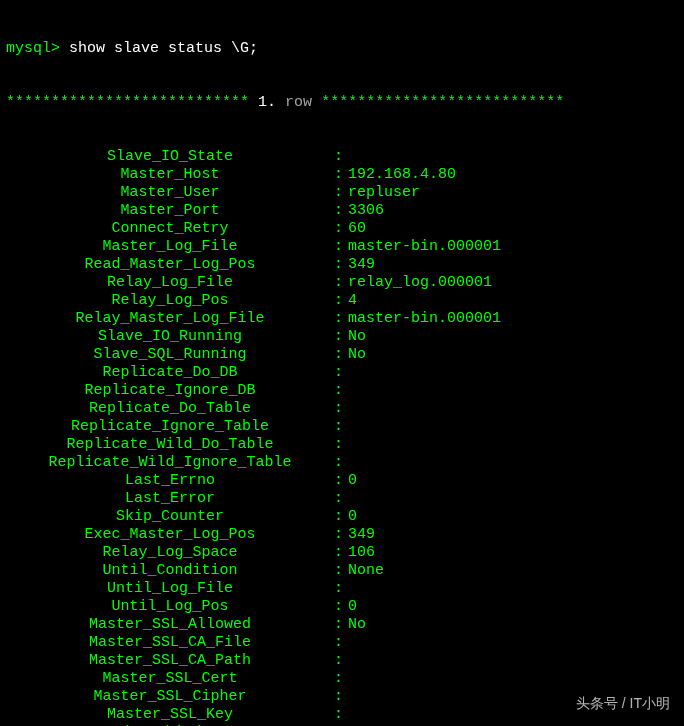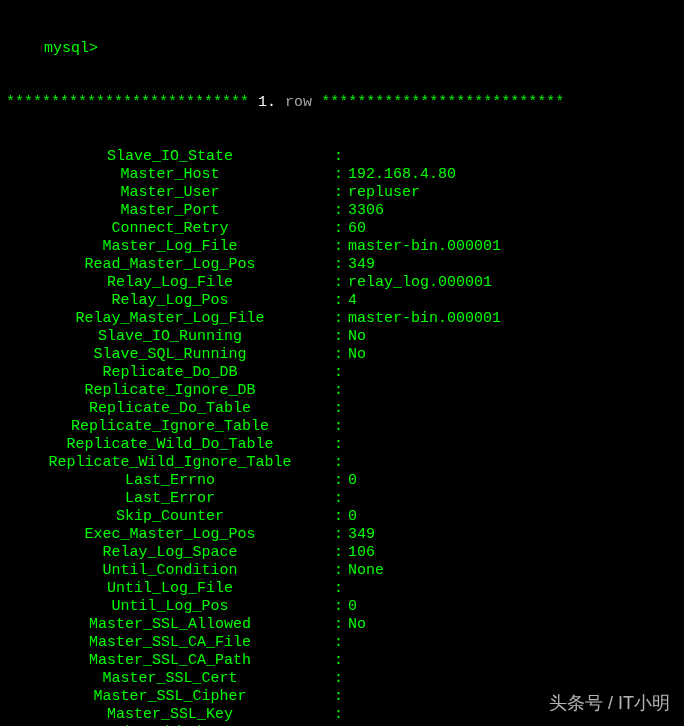--- a/index.html
+++ b/index.html
@@ -17,21 +17,20 @@
   }
   .terminal {
     padding: 4px 6px;
     white-space: pre;
   }
   .prompt-line {
     display: flex;
   }
   .prompt {
     color: #00ff00;
-    margin-left: 38px;
   }
   .cmd {
     color: #ffffff;
   }
   .sep-line {
     display: flex;
   }
   .stars {
     color: #00ff00;
   }
@@ -55,30 +54,30 @@
   }
   .val {
     padding-left: 4px;
     text-align: right;
   }
   .watermark {
     position: absolute;
     right: 14px;
     bottom: 14px;
     font-family: Arial, "PingFang SC", "Microsoft YaHei", sans-serif;
-    font-size: 18px;
+    font-size: 14px;
     color: rgba(255,255,255,0.7);
   }
 </style>
 </head>
 <body>
 
 <div class="terminal">
   <div class="prompt-line">
-    <span class="prompt">mysql&gt;</span><span> </span>
+    <span class="prompt">mysql&gt;</span><span> </span><span class="cmd">show slave status \G;</span>
   </div>
   <div class="sep-line">
     <span class="stars">***************************</span><span> </span><span class="rownum">1.</span><span> </span><span class="rowtext">row</span><span> </span><span class="stars">***************************</span>
   </div>
   <div id="fields"><div class="kv-line"><span class="key">Slave_IO_State</span><span class="colon">:</span><span class="val"></span></div><div class="kv-line"><span class="key">Master_Host</span><span class="colon">:</span><span class="val">192.168.4.80</span></div><div class="kv-line"><span class="key">Master_User</span><span class="colon">:</span><span class="val">repluser</span></div><div class="kv-line"><span class="key">Master_Port</span><span class="colon">:</span><span class="val">3306</span></div><div class="kv-line"><span class="key">Connect_Retry</span><span class="colon">:</span><span class="val">60</span></div><div class="kv-line"><span class="key">Master_Log_File</span><span class="colon">:</span><span class="val">master-bin.000001</span></div><div class="kv-line"><span class="key">Read_Master_Log_Pos</span><span class="colon">:</span><span class="val">349</span></div><div class="kv-line"><span class="key">Relay_Log_File</span><span class="colon">:</span><span class="val">relay_log.000001</span></div><div class="kv-line"><span class="key">Relay_Log_Pos</span><span class="colon">:</span><span class="val">4</span></div><div class="kv-line"><span class="key">Relay_Master_Log_File</span><span class="colon">:</span><span class="val">master-bin.000001</span></div><div class="kv-line"><span class="key">Slave_IO_Running</span><span class="colon">:</span><span class="val">No</span></div><div class="kv-line"><span class="key">Slave_SQL_Running</span><span class="colon">:</span><span class="val">No</span></div><div class="kv-line"><span class="key">Replicate_Do_DB</span><span class="colon">:</span><span class="val"></span></div><div class="kv-line"><span class="key">Replicate_Ignore_DB</span><span class="colon">:</span><span class="val"></span></div><div class="kv-line"><span class="key">Replicate_Do_Table</span><span class="colon">:</span><span class="val"></span></div><div class="kv-line"><span class="key">Replicate_Ignore_Table</span><span class="colon">:</span><span class="val"></span></div><div class="kv-line"><span class="key">Replicate_Wild_Do_Table</span><span class="colon">:</span><span class="val"></span></div><div class="kv-line"><span class="key">Replicate_Wild_Ignore_Table</span><span class="colon">:</span><span class="val"></span></div><div class="kv-line"><span class="key">Last_Errno</span><span class="colon">:</span><span class="val">0</span></div><div class="kv-line"><span class="key">Last_Error</span><span class="colon">:</span><span class="val"></span></div><div class="kv-line"><span class="key">Skip_Counter</span><span class="colon">:</span><span class="val">0</span></div><div class="kv-line"><span class="key">Exec_Master_Log_Pos</span><span class="colon">:</span><span class="val">349</span></div><div class="kv-line"><span class="key">Relay_Log_Space</span><span class="colon">:</span><span class="val">106</span></div><div class="kv-line"><span class="key">Until_Condition</span><span class="colon">:</span><span class="val">None</span></div><div class="kv-line"><span class="key">Until_Log_File</span><span class="colon">:</span><span class="val"></span></div><div class="kv-line"><span class="key">Until_Log_Pos</span><span class="colon">:</span><span class="val">0</span></div><div class="kv-line"><span class="key">Master_SSL_Allowed</span><span class="colon">:</span><span class="val">No</span></div><div class="kv-line"><span class="key">Master_SSL_CA_File</span><span class="colon">:</span><span class="val"></span></div><div class="kv-line"><span class="key">Master_SSL_CA_Path</span><span class="colon">:</span><span class="val"></span></div><div class="kv-line"><span class="key">Master_SSL_Cert</span><span class="colon">:</span><span class="val"></span></div><div class="kv-line"><span class="key">Master_SSL_Cipher</span><span class="colon">:</span><span class="val"></span></div><div class="kv-line"><span class="key">Master_SSL_Key</span><span class="colon">:</span><span class="val"></span></div><div class="kv-line"><span class="key">Seconds_Behind_Master</span><span class="colon">:</span><span class="val">NULL</span></div></div>
 </div>
 
 <div class="watermark">头条号 / IT小明</div>
 
 </body></html>

